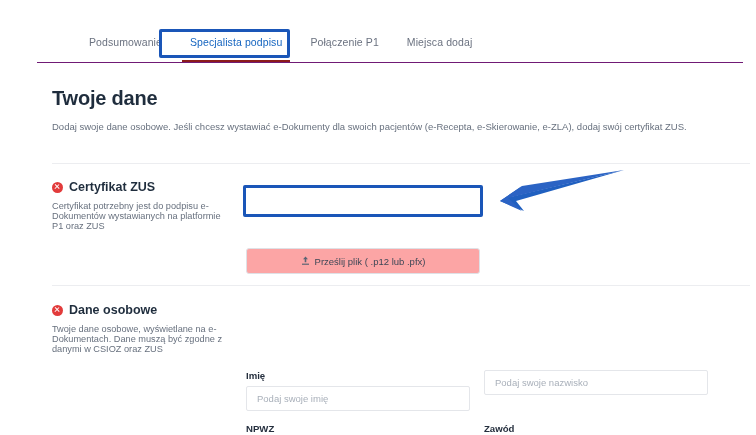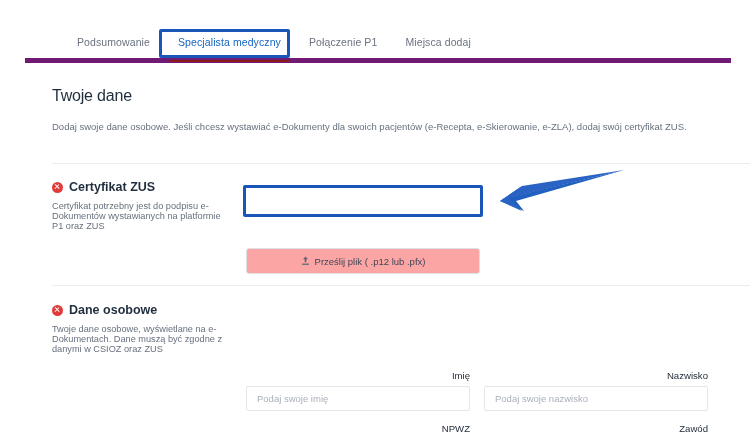--- a/index.html
+++ b/index.html
@@ -15,25 +15,25 @@
   .page {
     position: relative;
     width: 756px;
     height: 435px;
     background: #ffffff;
   }
 
   
   .tabbar {
     position: absolute;
-    left: 25px;
+    left: 37px;
     top: 28px;
     width: 706px;
     height: 35px;
-    border-bottom: 5px solid #701a75;
+    border-bottom: 1px solid #701a75;
   }
   .tabs {
     display: flex;
     align-items: flex-start;
     height: 34px;
     padding-left: 38px;
   }
   .tab {
     font-size: 10.5px;
     color: #6b7280;
@@ -81,22 +81,22 @@
     position: absolute;
     left: 0;
     top: 63px;
     width: 756px;
   }
 
   .page-title {
     position: absolute;
     left: 52px;
     top: 24px;
-    font-size: 16px;
-    font-weight: normal;
+    font-size: 20px;
+    font-weight: bold;
     color: #1f2d3d;
     letter-spacing: -.2px;
   }
 
   .page-subtitle {
     position: absolute;
     left: 52px;
     top: 58px;
     font-size: 9.5px;
     color: #67707e;
@@ -199,25 +199,24 @@
   
   .form-grid {
     display: grid;
     grid-template-columns: 224px 224px;
     column-gap: 14px;
     row-gap: 12px;
     margin-top: 67px;
   }
   .field-label {
     font-size: 9.6px;
-    font-weight: normal;
+    font-weight: bold;
     color: #252f3e;
     margin-bottom: 5px;
     display: block;
-    text-align: right;
   }
   .field-input {
     width: 224px;
     height: 25px;
     border: 1px solid #e4e6ea;
     border-radius: 2px;
     background: #ffffff;
     font-family: "Liberation Sans", sans-serif;
     font-size: 9.5px;
     color: #3d4756;
@@ -240,21 +239,21 @@
 <body>
 
 <div class="page">
 
   <div class="tabbar">
     <div class="tabs">
       <div class="tab">
         <span>Podsumowanie</span>
       </div>
       <div class="tab active">
-        <span>Specjalista medyczny</span>
+        <span>Specjalista podpisu</span>
         <span class="tab-underline"></span>
       </div>
       <div class="tab">
         <span>Połączenie P1</span>
       </div>
       <div class="tab">
         <span>Miejsca dodaj</span>
       </div>
     </div>
   </div>
@@ -302,21 +301,20 @@
 
       <div class="sec-right">
         <div class="form-grid">
 
           <div>
             <label class="field-label">Imię</label>
             <input class="field-input" type="text" placeholder="Podaj swoje imię" style="">
           </div>
 
           <div>
-            <label class="field-label">Nazwisko</label>
             <input class="field-input" type="text" placeholder="Podaj swoje nazwisko" style="">
           </div>
 
           <div>
             <label class="field-label">NPWZ</label>
 
           </div>
 
           <div>
             <label class="field-label">Zawód</label>

